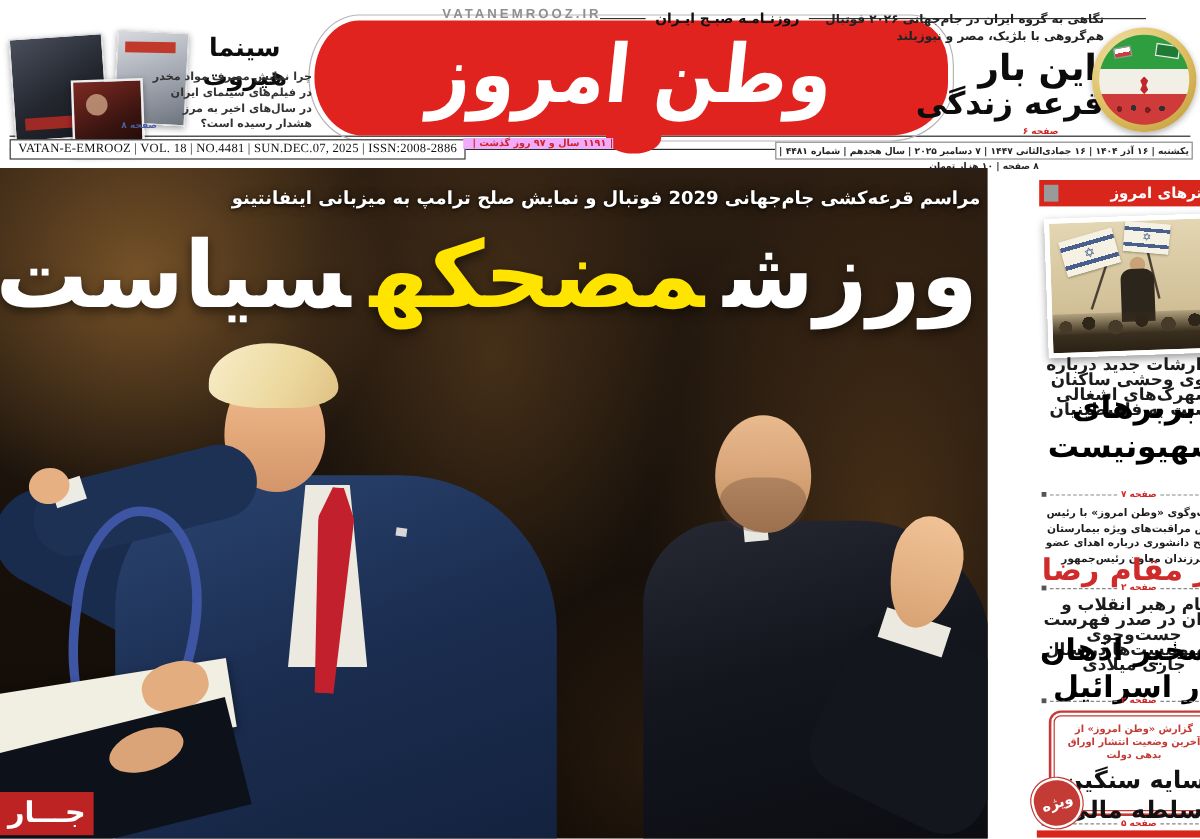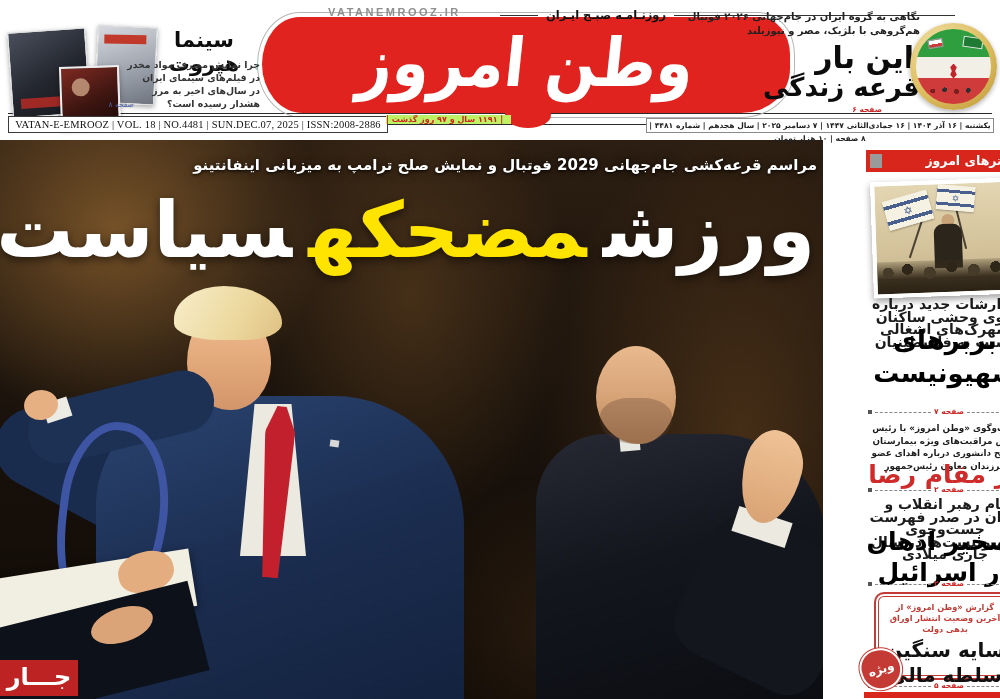--- a/index.html
+++ b/index.html
@@ -6,41 +6,41 @@
   html,body { width:1000px; height:699px; background:#fff; }
   body { font-family:"DejaVu Sans", sans-serif; }
   .page { position:relative; width:1000px; height:699px; background:#fff; overflow:hidden; }
   .fa { direction:rtl; }
 
   
   .rule { position:absolute; left:8px; right:8px; height:1px; background:#2a2a2a; }
   .rule.r1 { top:113px; }
   .rule.r2 { top:124px; }
 
-  .site-url { position:absolute; left:328px; top:6px; width:214px; 
+  .site-url { position:absolute; left:328px; top:6px; width:214px; text-align:center;
     font-family:"Liberation Sans", sans-serif; font-size:11px; font-weight:bold;
     letter-spacing:2.5px; color:#8f8f8f; z-index:4; }
 
   .tagline-wrap { position:absolute; left:500px; top:8px; width:455px; display:flex;
     align-items:center; z-index:4; direction:rtl; }
   .tagline-wrap .tl-line { flex:1; height:1px; background:#333; }
   .tagline-wrap .tl-line.short { flex:0 0 38px; }
   .tagline { font-size:11.5px; font-weight:bold; color:#111; padding:0 8px; letter-spacing:1px; }
 
   .masthead-logo { position:absolute; left:262px; top:17px; width:528px; height:96px;
     background:#e0231f; z-index:3;
     border-radius:46px 38px 60px 50px / 58px 46px 54px 60px;
     outline:1px solid #b5b5b5; outline-offset:4px; }
   .masthead-logo::after { content:""; position:absolute; left:46%; bottom:-15px; width:46px; height:26px;
     background:#e0231f; border-radius:8px 8px 50% 50%; }
   .masthead-logo .logo-text { position:absolute; inset:0; color:#fff; font-size:60px; font-weight:bold;
     text-align:center; line-height:92px; transform:skewX(-6deg) scaleY(1.12); letter-spacing:2px; }
 
-  .day-counter { position:absolute; left:386px; top:115px; width:125px; background:#bef264;
-    color:#d02424; font-size:8px; font-weight:bold; text-align:left; z-index:5; }
+  .day-counter { position:absolute; left:386px; top:115px; width:125px; background:#f0abfc;
+    color:#d02424; font-size:8px; font-weight:bold; text-align:right; z-index:5; }
 
   .latin-bar { position:absolute; left:8px; top:116px; width:380px; height:17px; z-index:4;
     border:1px solid #3a3a3a; background:#fff; font-family:"Liberation Serif", serif;
     font-size:10.5px; color:#111; text-align:center; line-height:15px; letter-spacing:.2px; }
   .persian-bar { position:absolute; left:646px; top:118px; width:348px; height:15px; z-index:4;
     border:1px solid #8a8a8a; background:#fff; font-size:7.6px; font-weight:bold; color:#222;
     text-align:center; line-height:13px; }
 
   
   .posters { position:absolute; left:8px; top:24px; width:150px; height:96px; z-index:2; }
@@ -56,21 +56,21 @@
   .poster.p3 { left:52px; top:42px; width:60px; height:62px; transform:rotate(-2deg);
     border:2px solid #eee; background:linear-gradient(155deg,#7e2a22 0%,#3a1410 60%,#1e0a08 100%); }
   .poster.p3::after { content:""; position:absolute; left:10px; top:10px; width:18px; height:18px;
     border-radius:50%; background:#caa384; opacity:.8; }
 
   .tl-headline { position:absolute; left:146px; top:28px; width:116px; z-index:3;
     font-size:21px; font-weight:bold; color:#0d0d0d; text-align:center; }
   .tl-summary { position:absolute; left:120px; top:58px; width:140px; z-index:3;
     font-size:9.3px; font-weight:bold; color:#333; line-height:13px; text-align:right; }
   .tl-pageref { position:absolute; left:98px; top:100px; width:36px; z-index:3;
-    font-size:7.5px; font-weight:normal; color:#4a5fa5; }
+    font-size:7.5px; font-weight:bold; color:#4a5fa5; text-align:center; }
 
   
   .tr-kicker { position:absolute; right:80px; top:10px; width:250px; z-index:4;
     font-size:10px; font-weight:bold; color:#222; line-height:14px; text-align:right; }
   .tr-h1 { position:absolute; right:86px; top:40px; width:200px; z-index:4;
     font-size:30px; font-weight:bold; color:#0c0c0c; text-align:right; }
   .tr-h2 { position:absolute; right:80px; top:72px; width:220px; z-index:4;
     font-size:26px; font-weight:bold; color:#0c0c0c; text-align:right; }
   .tr-pageref { position:absolute; right:118px; top:105px; font-size:7.5px; font-weight:bold;
     color:#d02424; z-index:4; }

